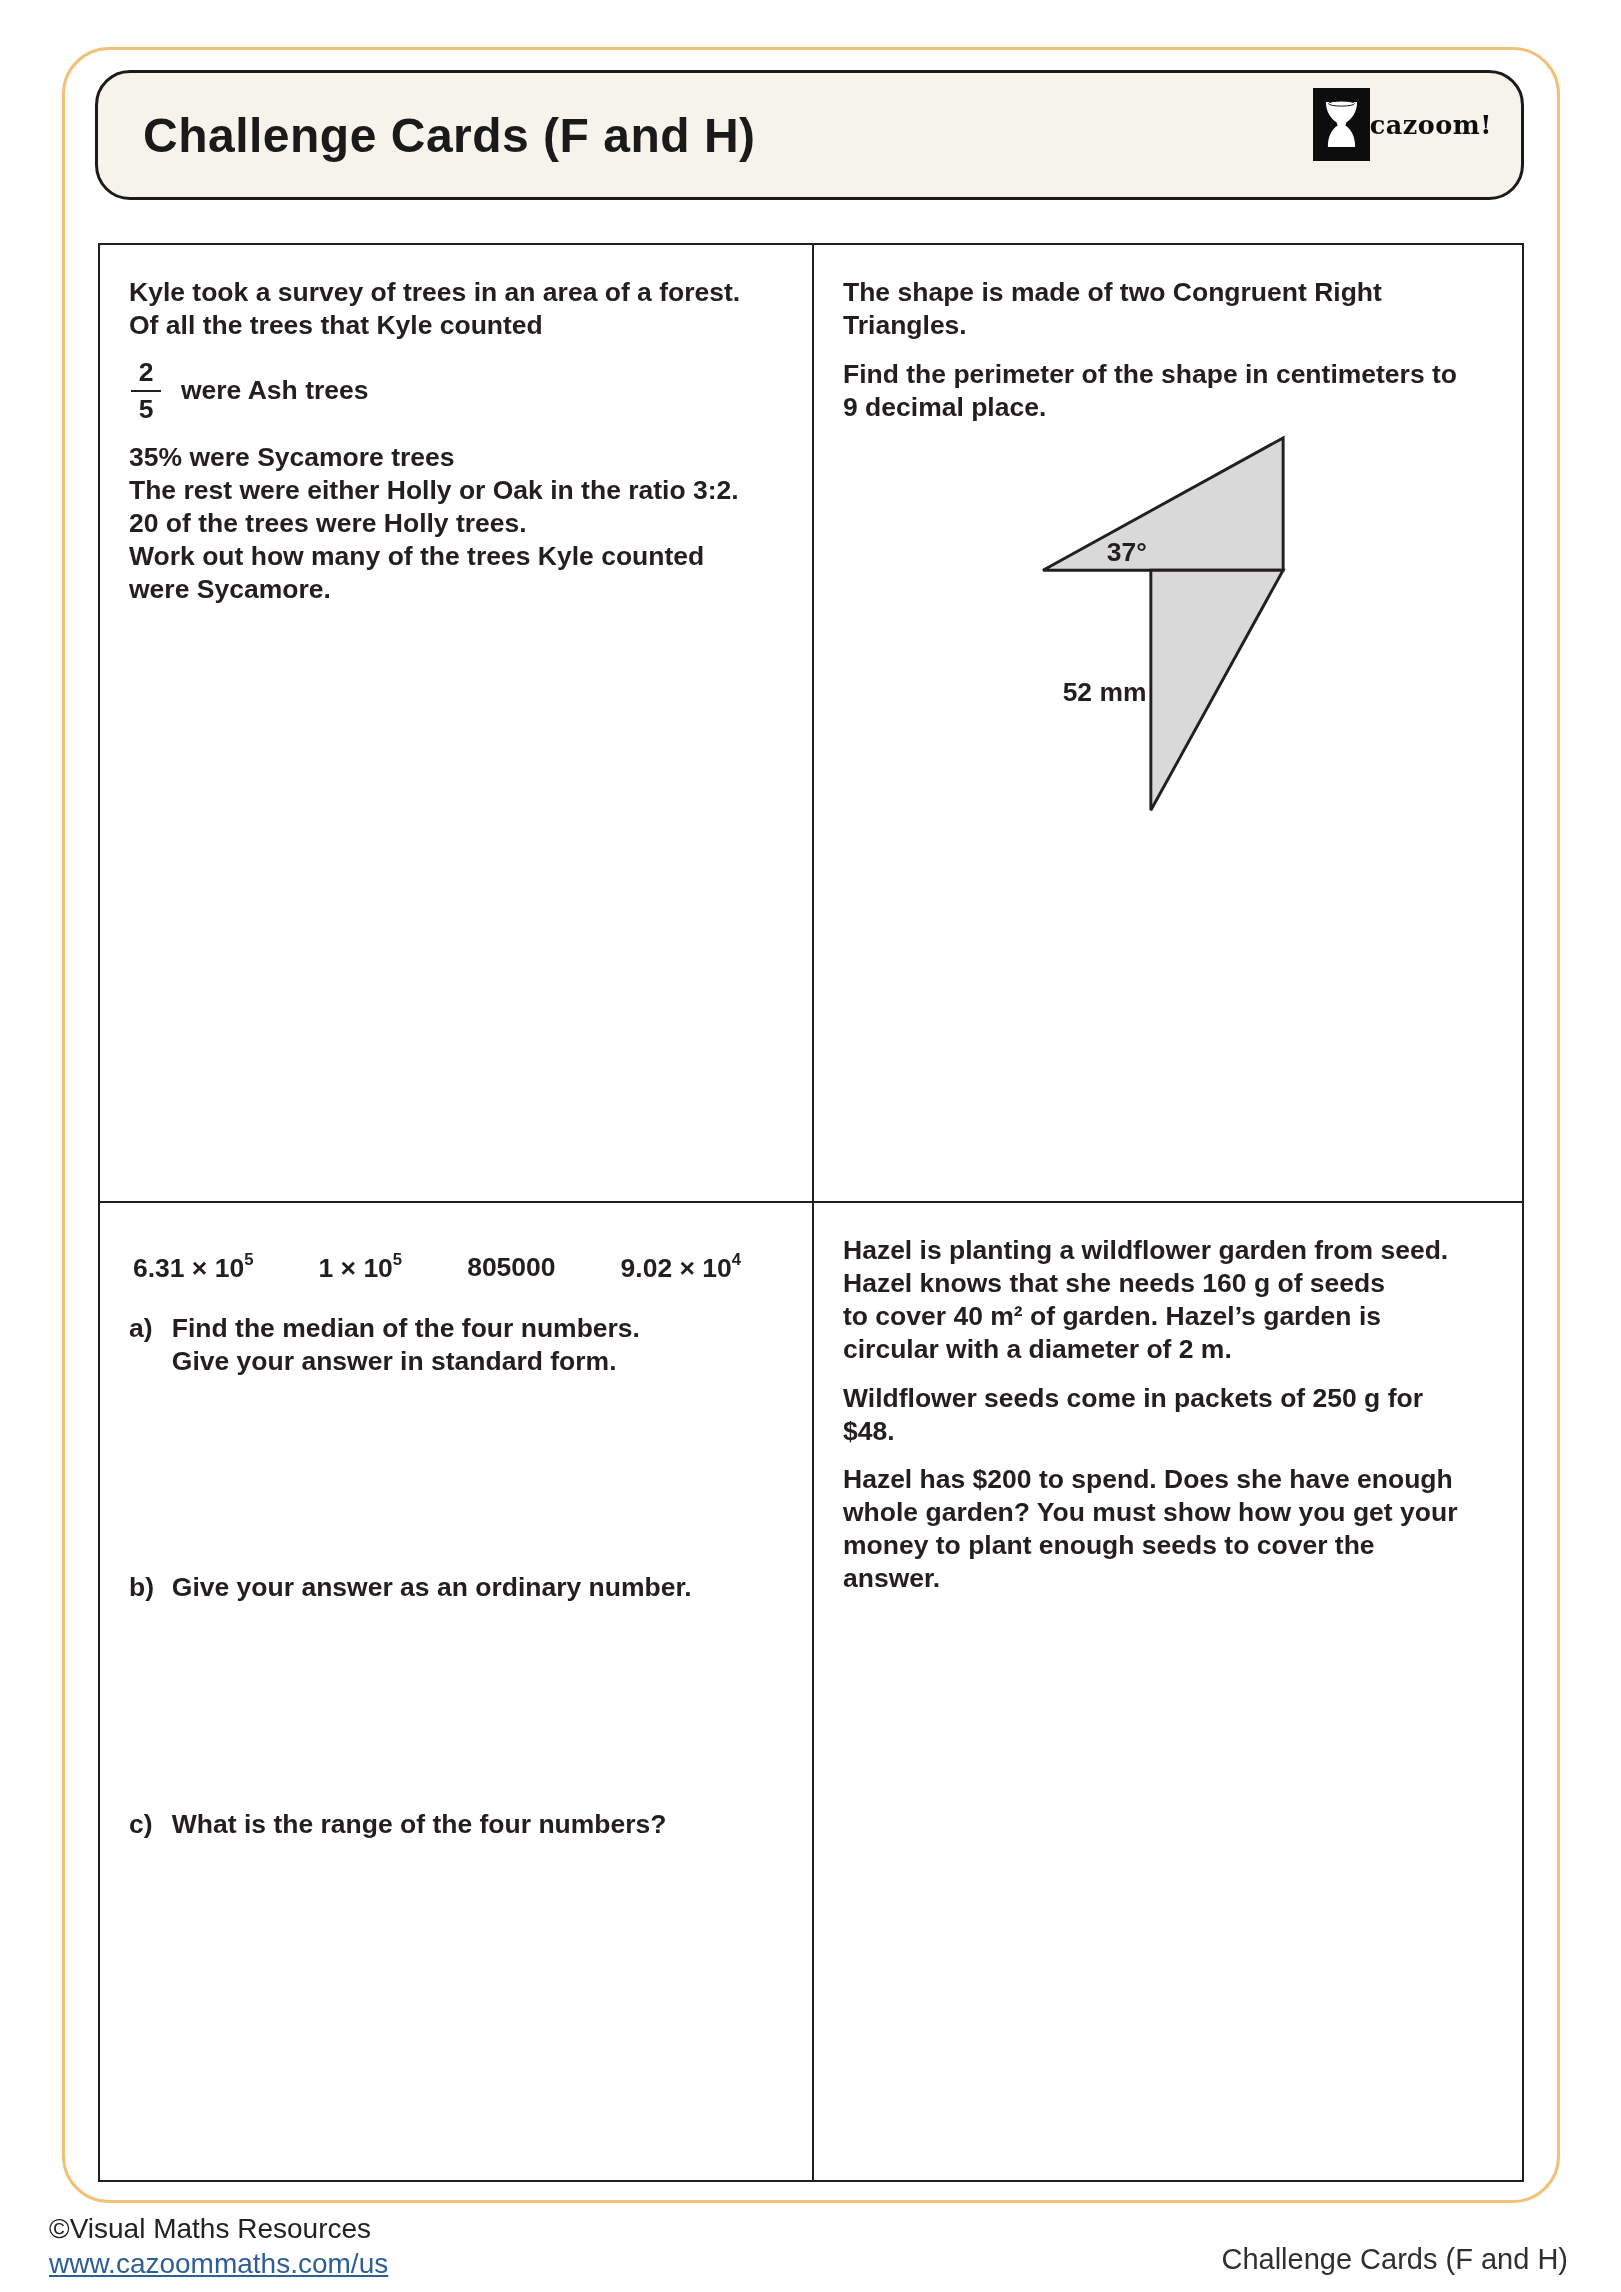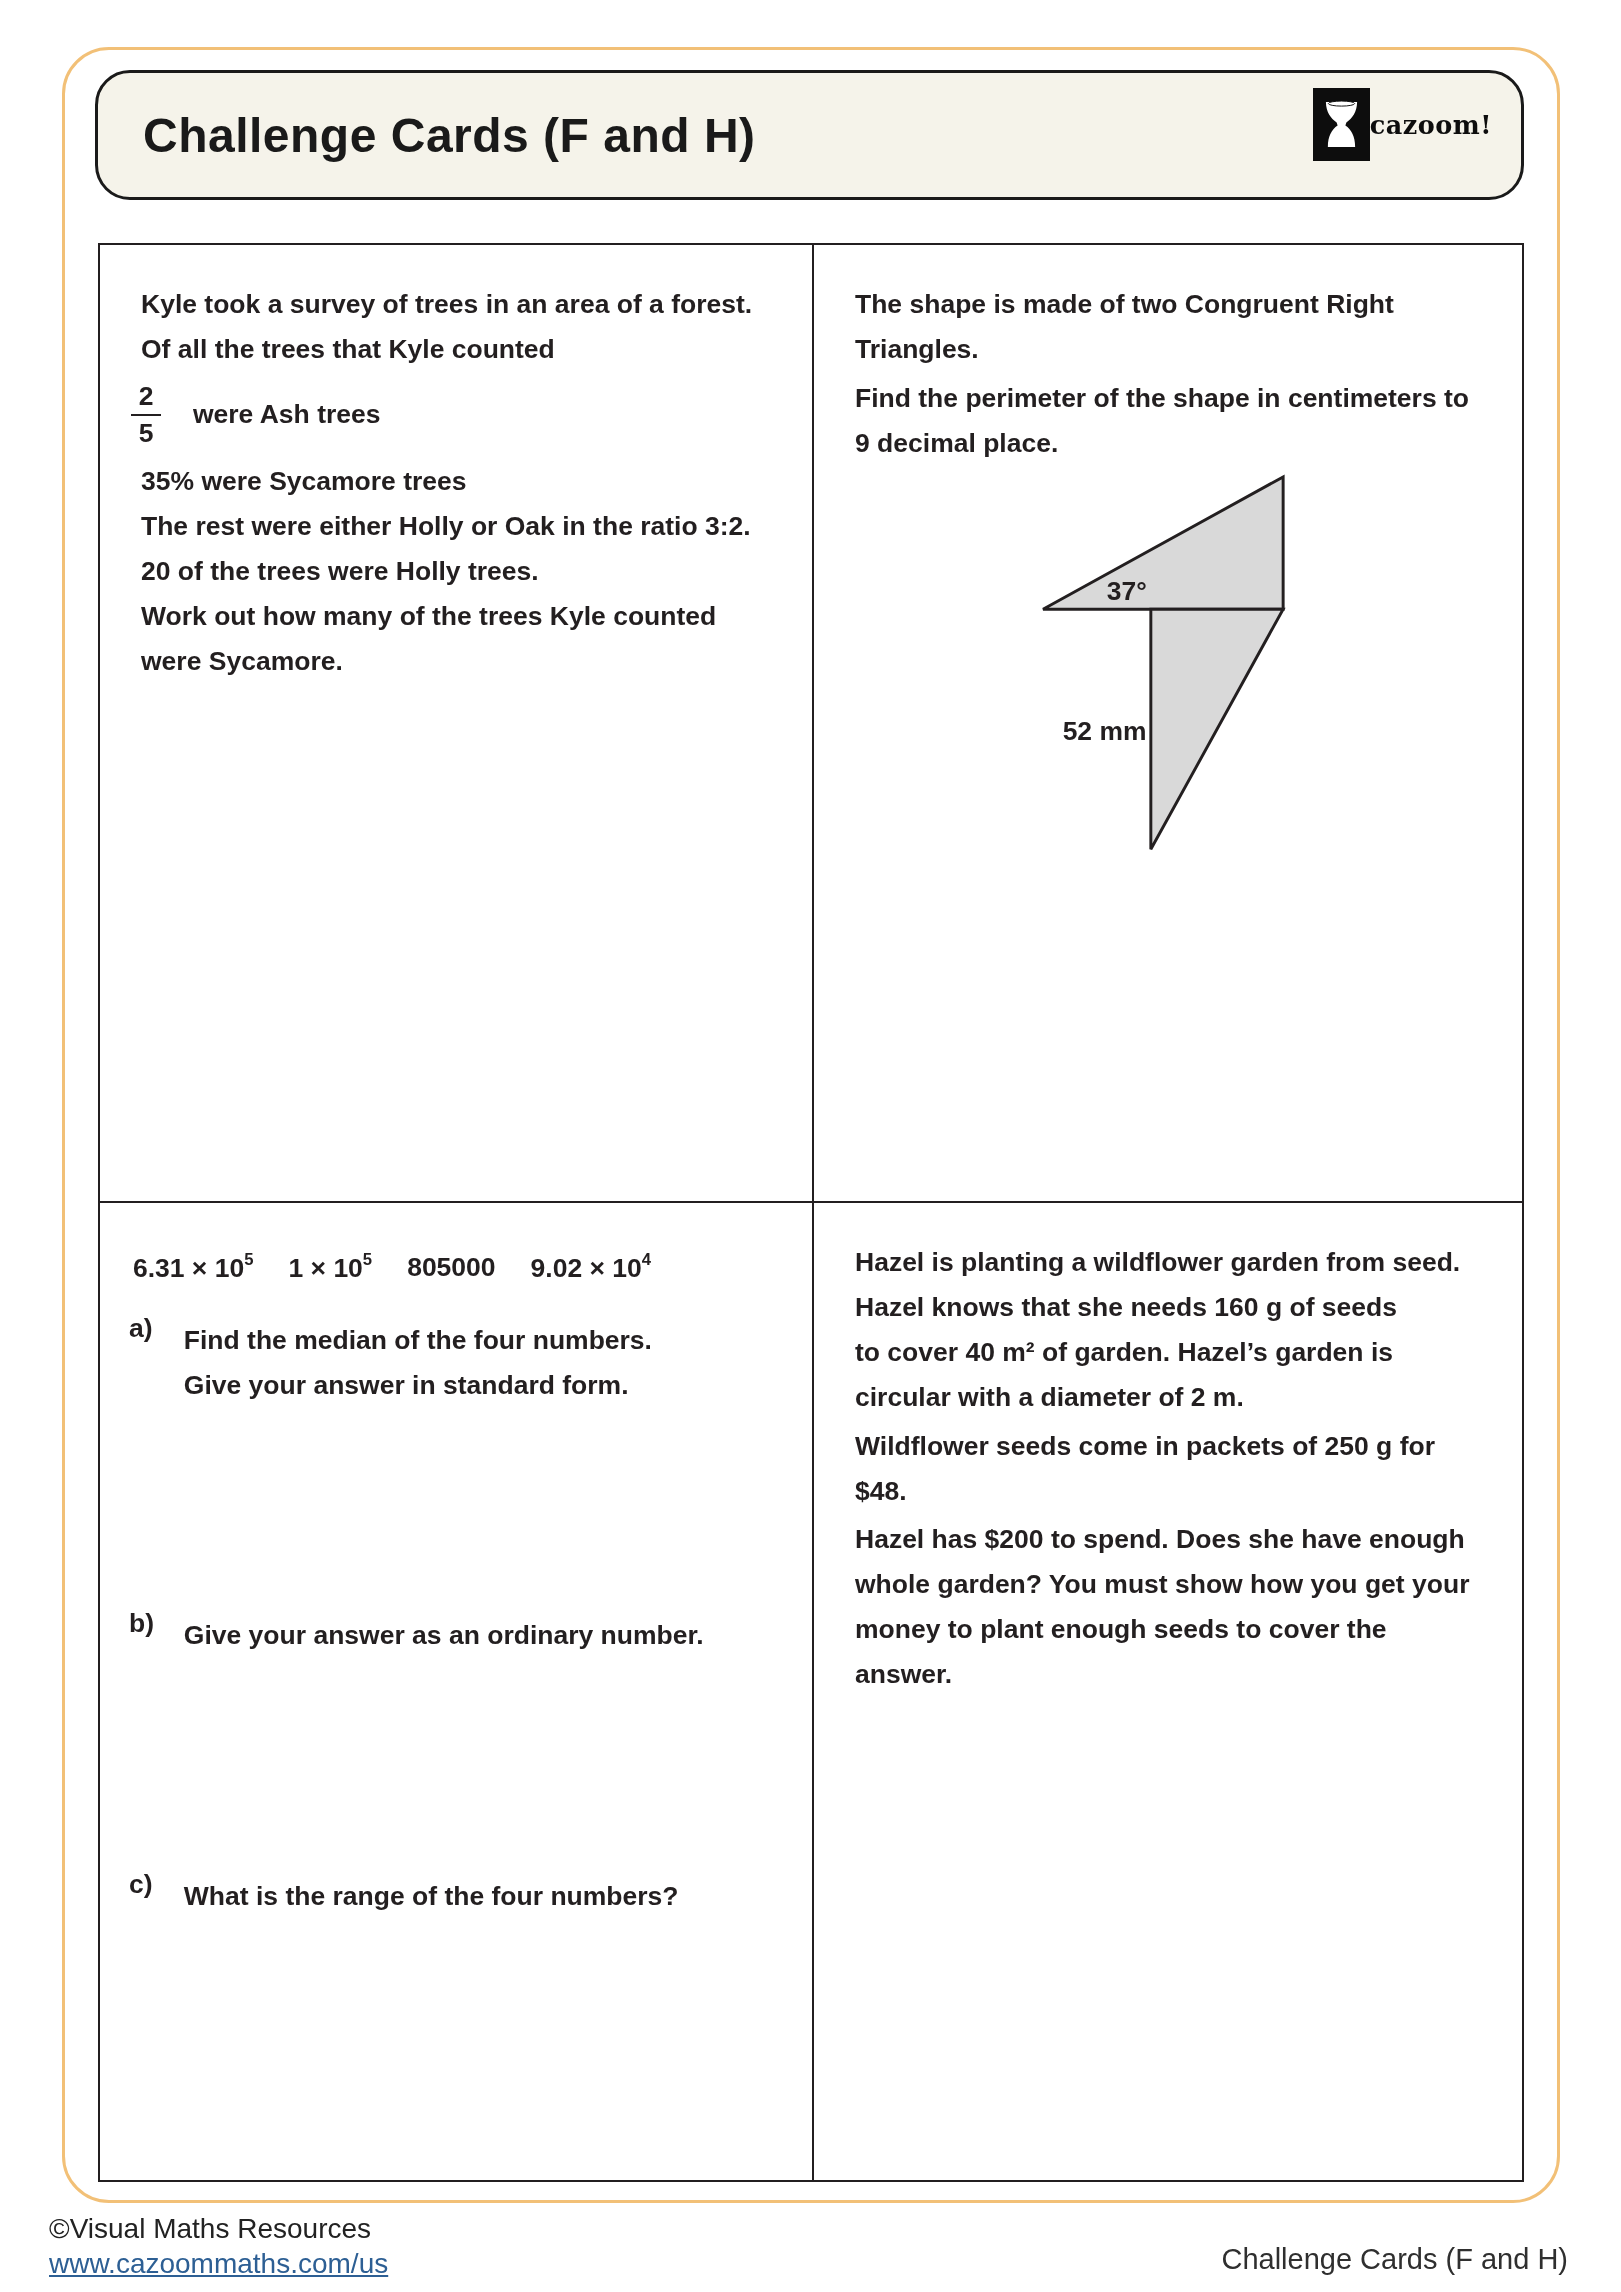--- a/index.html
+++ b/index.html
@@ -37,29 +37,29 @@
   }
   .grid {
     position:absolute; left:98px; top:243px; width:1426px; height:1939px;
     border:2.9px solid #231F20; box-sizing:border-box; background:#ffffff;
     display:grid; grid-template-columns:714px 1fr; grid-template-rows:958px 1fr;
   }
   .card { box-sizing:border-box; padding:31px 29px 19.6px 29px; }
   .card.tl { border-right:2.9px solid #231F20; border-bottom:2.9px solid #231F20; }
   .card.tr { border-bottom:2.9px solid #231F20; }
   .card.bl { border-right:2.9px solid #231F20; }
-  .card p, .card .line { font-size:26.5px; font-weight:bold; line-height:33px; margin:12px; }
+  .card p, .card .line { font-size:26.5px; font-weight:bold; line-height:33px; margin:0; }
   .para { margin-bottom:15.7px; }
   .para:last-child { margin-bottom:0; }
   .fraction-row { display:flex; align-items:center; gap:19.6px; margin:11.8px 0 17.6px 2px; }
   .fraction { text-align:center; font-size:26.5px; font-weight:bold; line-height:1.1; }
   .fraction .num { display:block; padding:0 7.8px 2.9px 7.8px; border-bottom:2.9px solid #231F20; }
   .fraction .den { display:block; padding-top:2.9px; }
   .fact { margin-bottom:15.7px; }
-  .numbers-row { display:flex; gap:35px; margin:17.6px 0 29px 3.9px;
+  .numbers-row { display:flex; gap:65px; margin:17.6px 0 29px 3.9px;
     font-size:26.5px; font-weight:bold; }
   .numbers-row sup { font-size:16.7px; position:relative; top:-2px; }
   .part { display:flex; gap:11.8px; font-size:26.5px; font-weight:bold; line-height:33px; }
   .part-label { width:31px; flex:none; }
   .part-a { margin-bottom:193px; }
   .part-b { margin-bottom:204px; }
   .diagram { display:block; margin:9.8px 0 0 192px; }
   .diagram polygon { fill:#D9D9D9; stroke:#231F20; stroke-width:3; stroke-linejoin:miter; }
   .diagram text { font-family:"Liberation Sans", sans-serif; font-size:27px; font-weight:bold; fill:#231F20; }
   .footer-left { position:absolute; left:49px; top:2211px; font-size:28px; line-height:35px; color:#222; }

